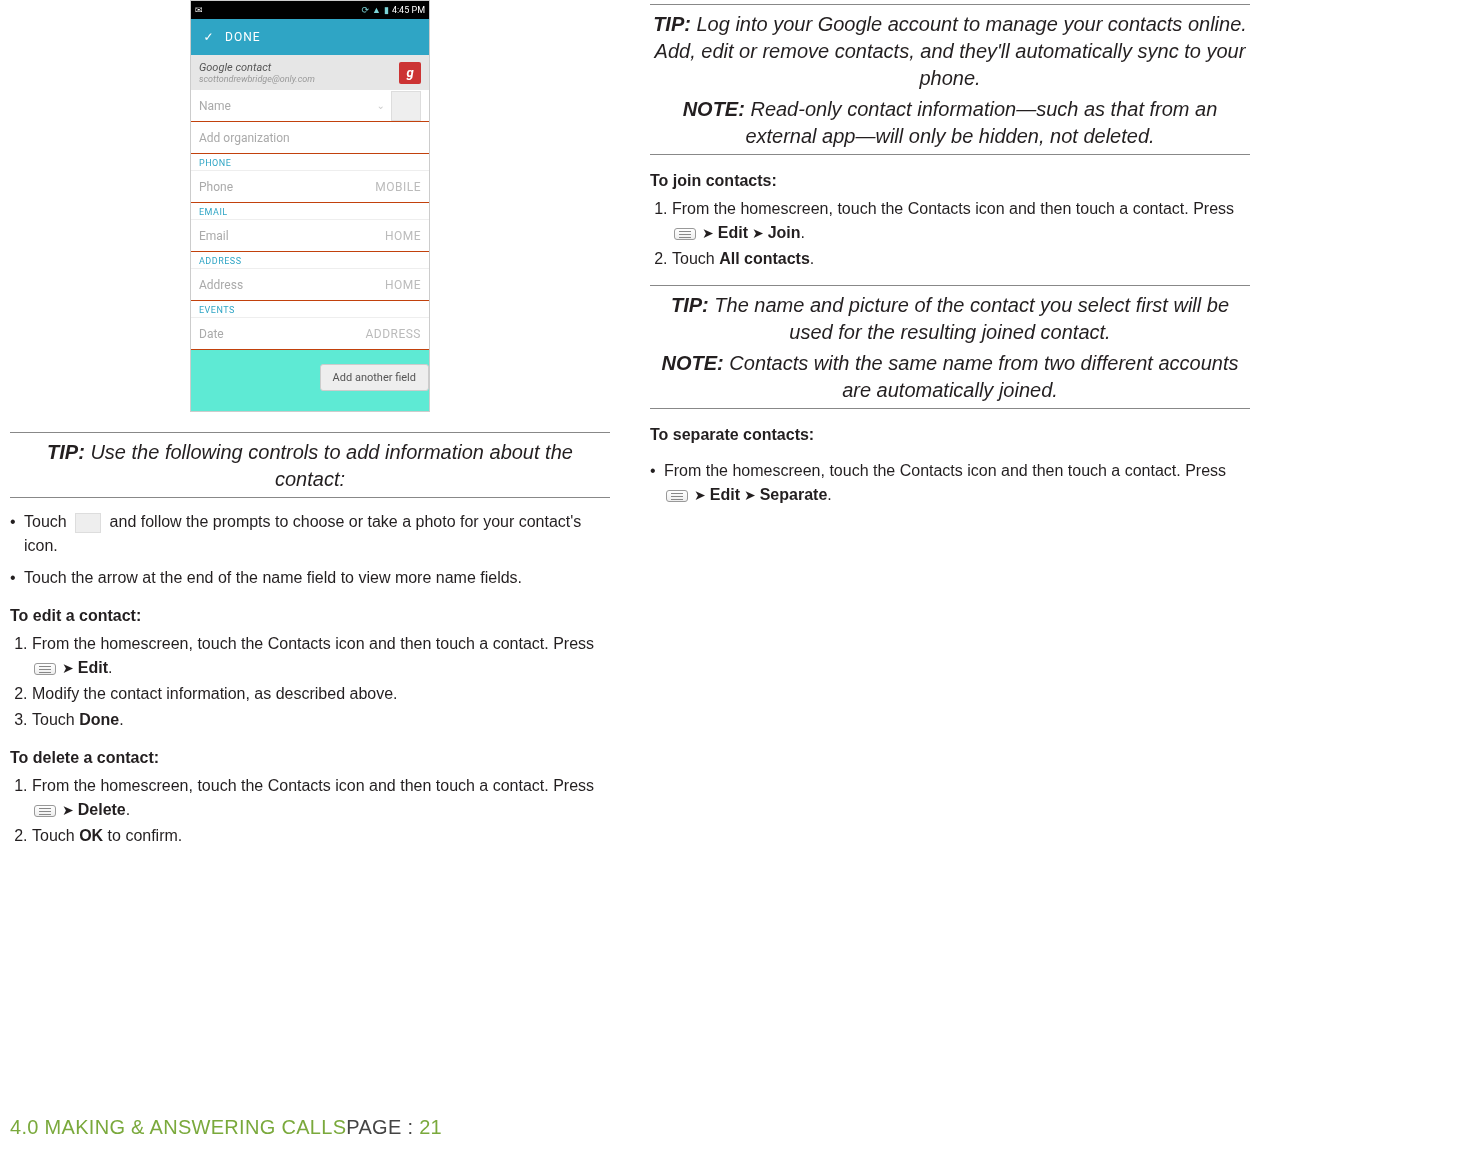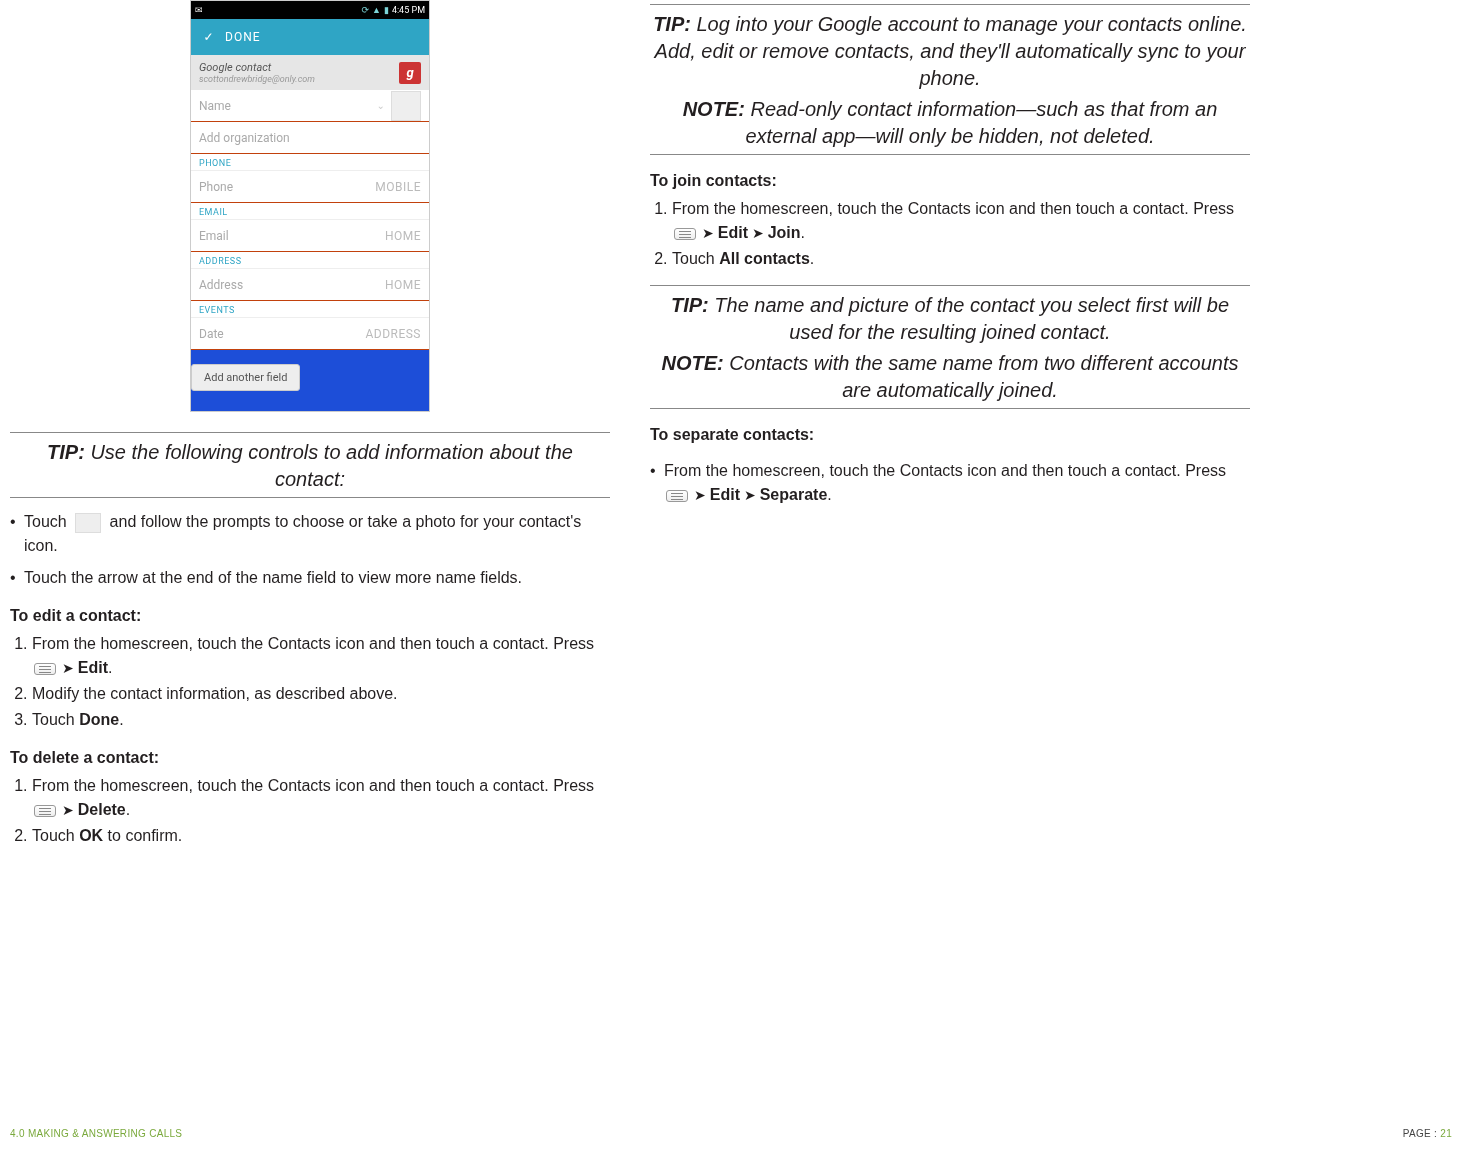--- a/index.html
+++ b/index.html
@@ -94,23 +94,23 @@
   }
   .chev { color: #ccc; font-size: 10px; margin-left: 4px; }
   .section-label {
     font-size: 9px;
     color: #2fa5c5;
     padding: 4px 8px 2px;
     letter-spacing: 0.5px;
     border-bottom: 1px solid #eee;
   }
   .add-btn-row {
-    text-align: left;
+    text-align: right;
     padding: 14px 0 20px;
-    background: #1d4ed8;
+    background: #5eead4;
   }
   .add-btn {
     display: inline-block;
     padding: 6px 12px;
     background: #eee;
     border: 1px solid #ccc;
     border-radius: 3px;
     font-size: 11px;
     color: #555;
   }
@@ -159,22 +159,22 @@
     margin: 0 4px;
     position: relative;
   }
 
   
   .footer {
     position: absolute;
     bottom: 16px;
     left: 10px; right: 10px;
     display: flex;
-    justify-content: space-between;
-    font-size: 10px;
+    justify-content: flex-start;
+    font-size: 20px;
     letter-spacing: 0.3px;
   }
   .footer .section { color: #7aa93c; }
   .footer .pagenum { color: #444; }
   .footer .pagenum .n { color: #7aa93c; }
 </style>
 </head>
 <body>
 
 <div class="page">

